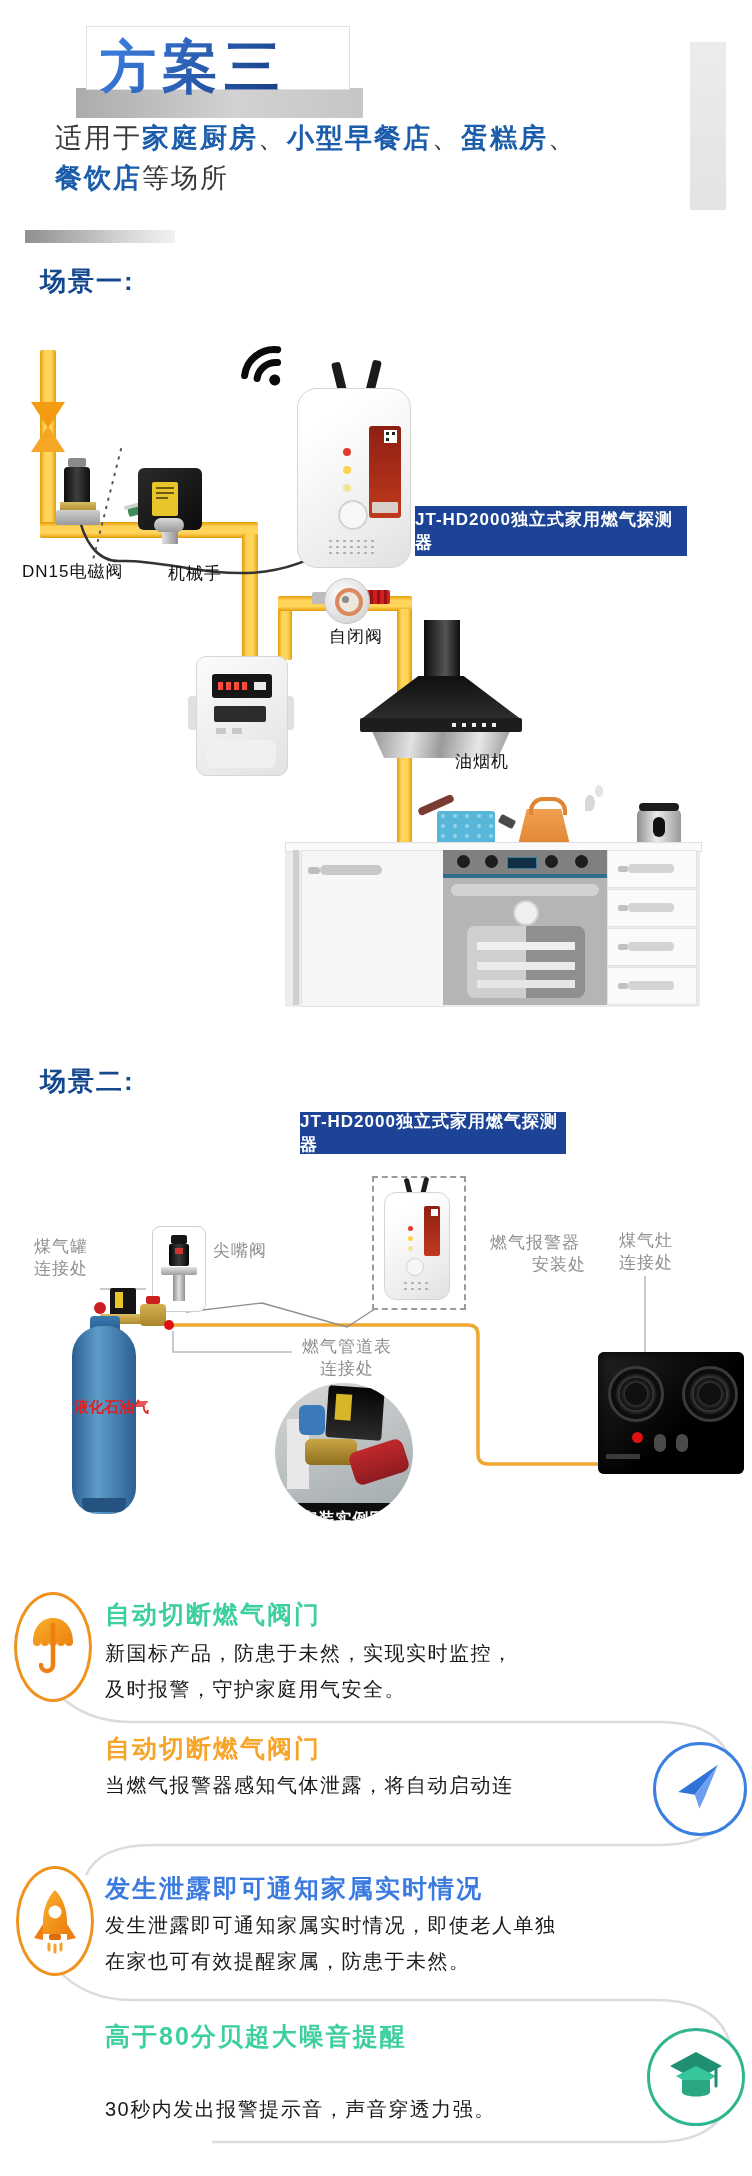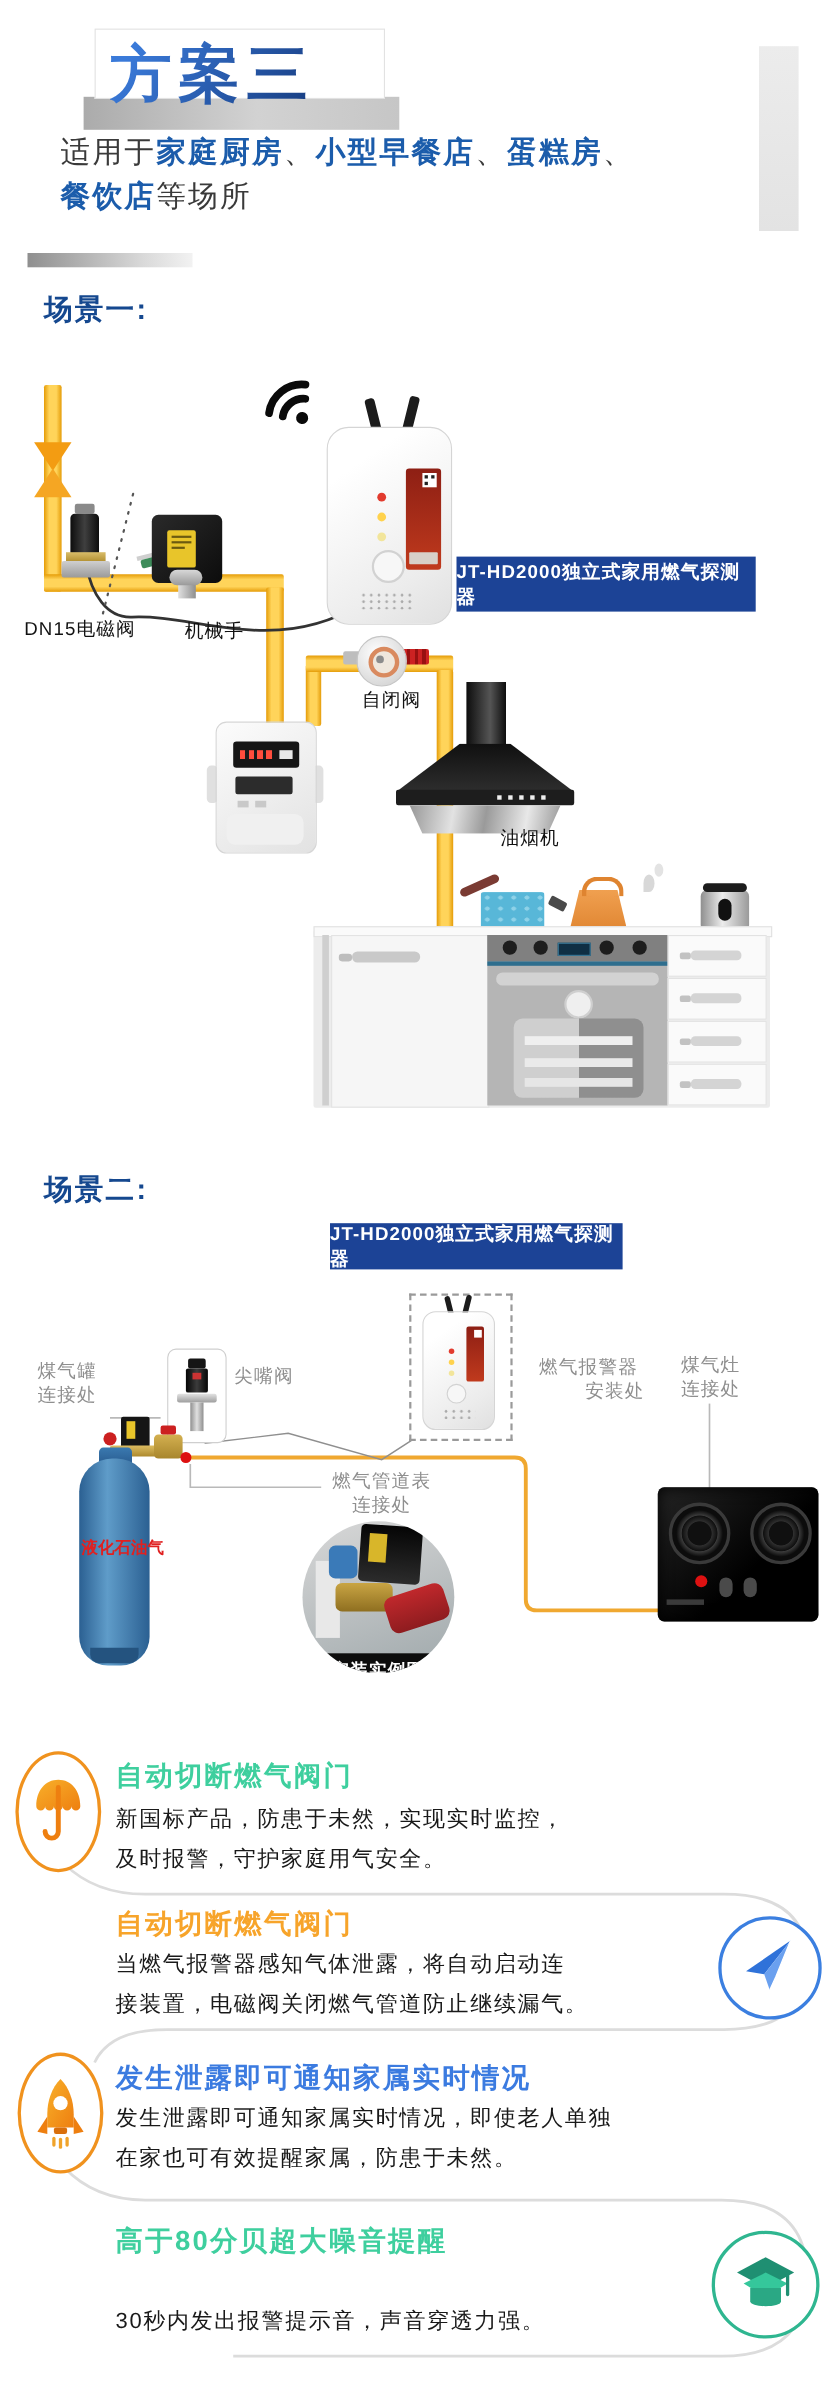--- a/index.html
+++ b/index.html
@@ -321,21 +321,20 @@
       <path d="M23 3 C11 3 3 13 3 27 A4 4 0 0 0 11 27 A4 4 0 0 0 19 27 A4 4 0 0 0 27 27 A4 4 0 0 0 35 27 A4 4 0 0 0 43 27 C43 13 35 3 23 3 Z" fill="url(#og)"></path>
       <path d="M23 10 V 50 A6 6 0 0 1 11 50" fill="none" stroke="#ee7f10" stroke-width="4.5" stroke-linecap="round"></path>
     </svg>
   </div>
   <div class="abs f-title t-green" style="left:105px;top:1598px;">自动切断燃气阀门</div>
   <div class="abs f-line" style="left:105px;top:1640px;">新国标产品，防患于未然，实现实时监控，</div>
   <div class="abs f-line" style="left:105px;top:1676px;">及时报警，守护家庭用气安全。</div>
 
   <div class="abs f-line" style="left:105px;top:1772px;">当燃气报警器感知气体泄露，将自动启动连</div>
   <div class="abs f-title t-orange" style="left:105px;top:1732px;">自动切断燃气阀门</div>
-  <div class="abs f-line" style="left:105px;top:1808px;">接装置，电磁阀关闭燃气管道防止继续漏气。</div>
   <div class="abs ring" style="left:653px;top:1742px;width:88px;height:88px;border:3px solid #3b7fe0;">
     <svg width="52" height="52" viewBox="0 0 52 52">
       <g transform="rotate(-8 26 26)">
         <path d="M48 4 L4 26 L20 31 Z" fill="#2f72d9"></path>
         <path d="M48 4 L20 31 L23 46 L30 35 Z" fill="#6aa0ef"></path>
         <path d="M48 4 L30 35 L23 46" fill="none" stroke="#fff" stroke-width="1.2"></path>
       </g>
     </svg>
   </div>
 

